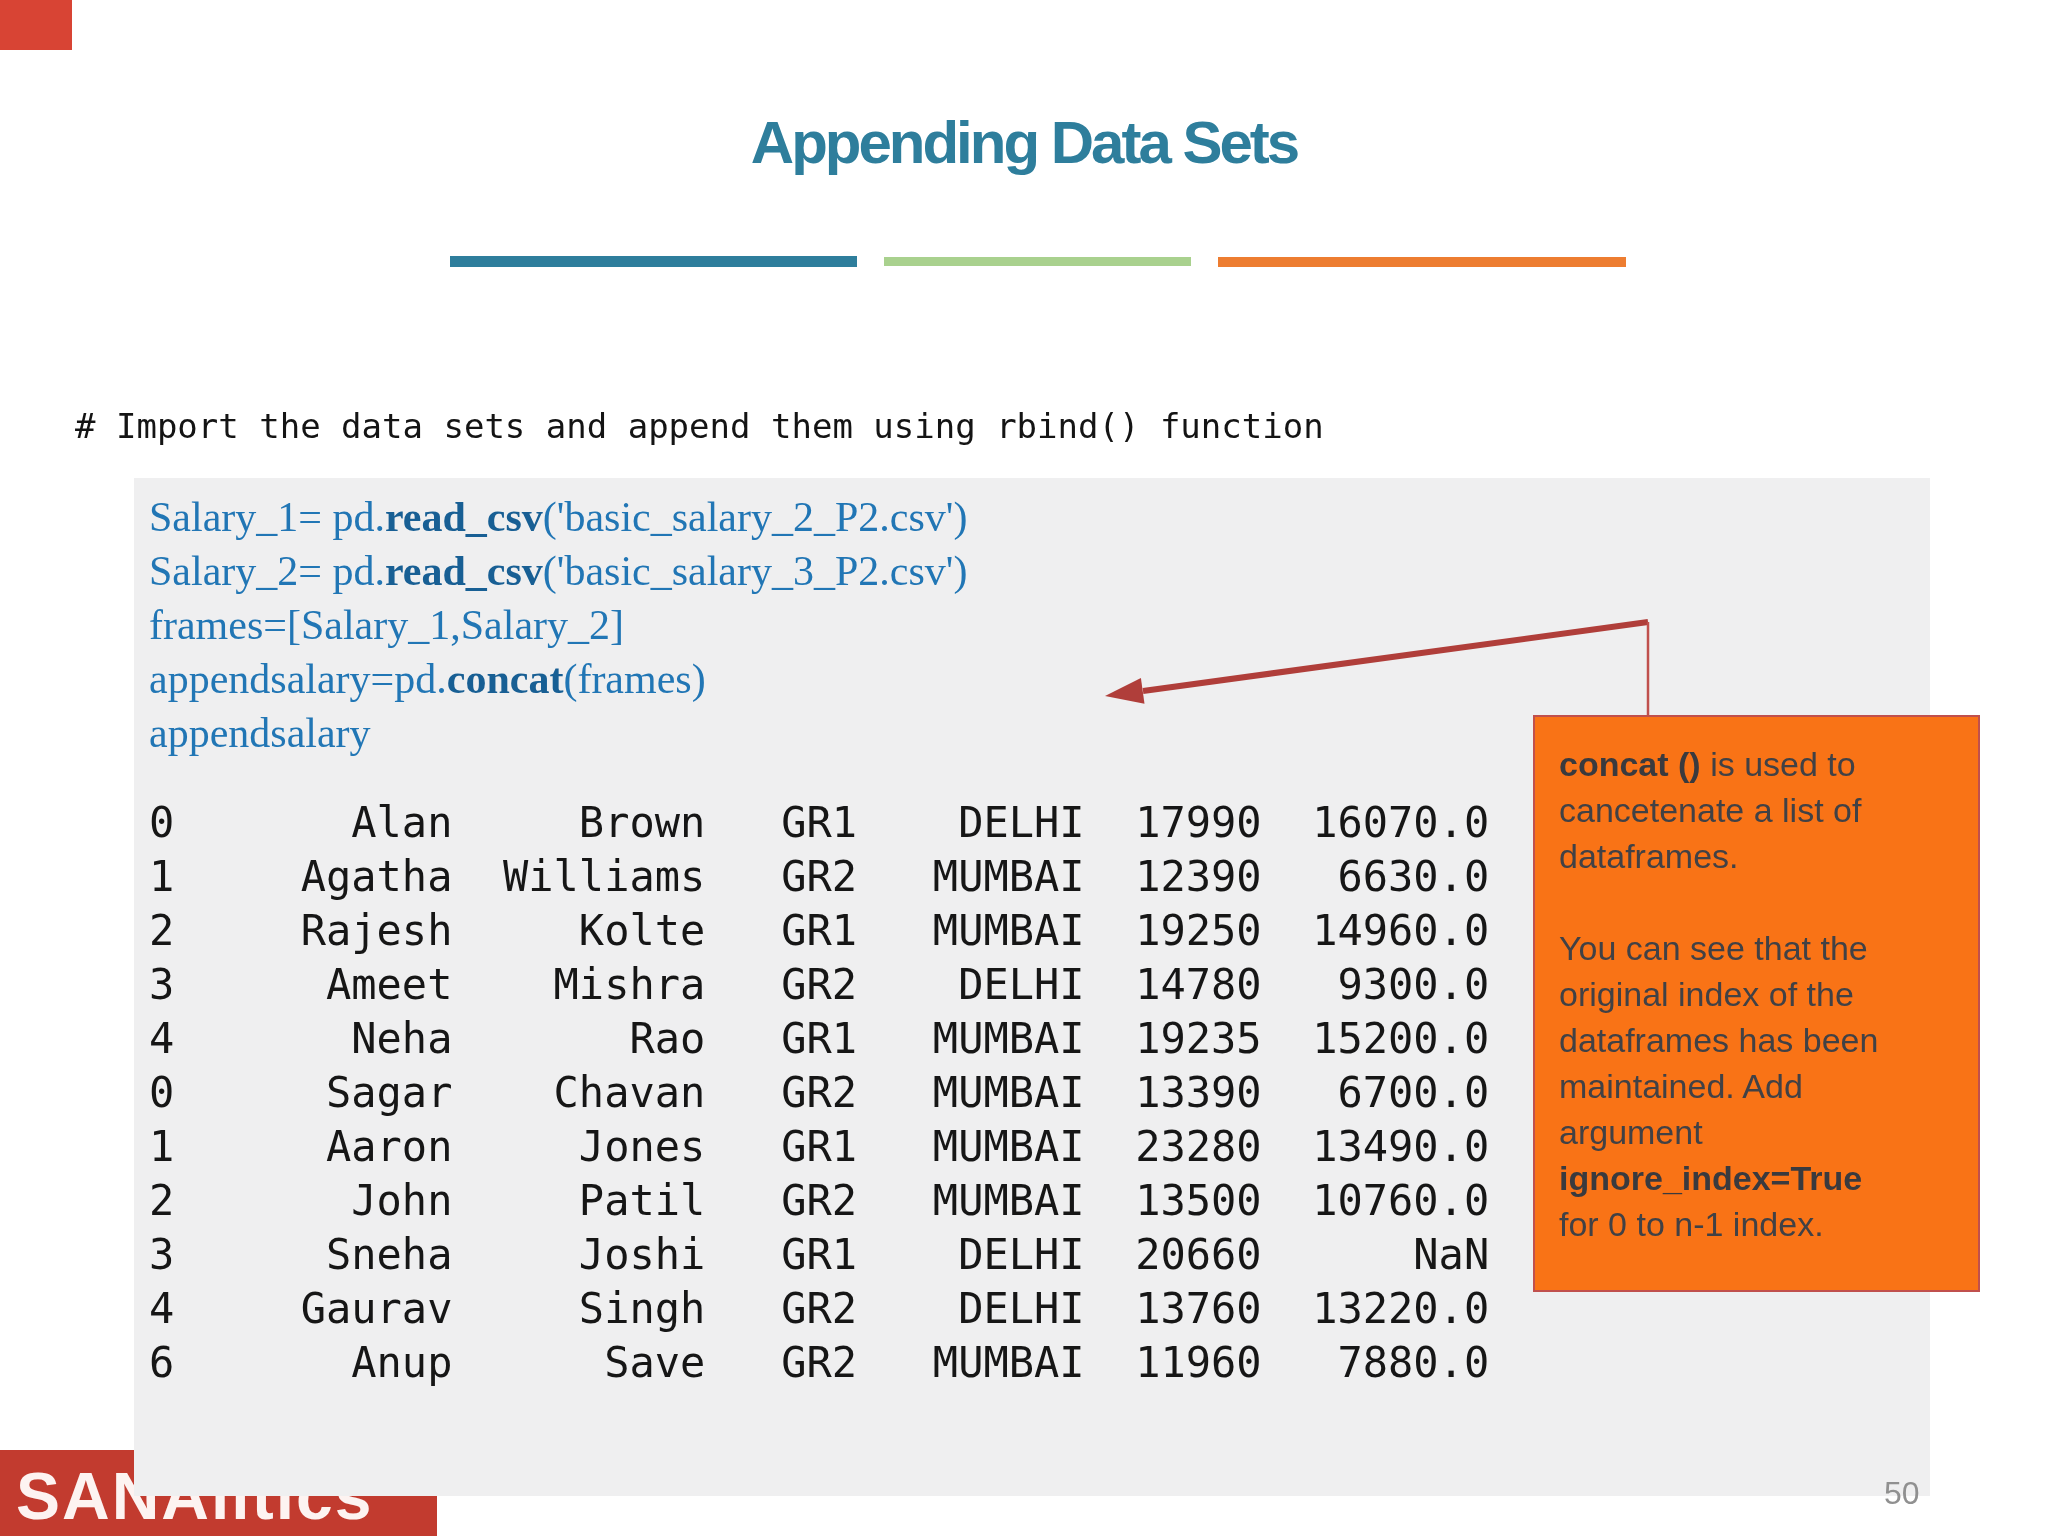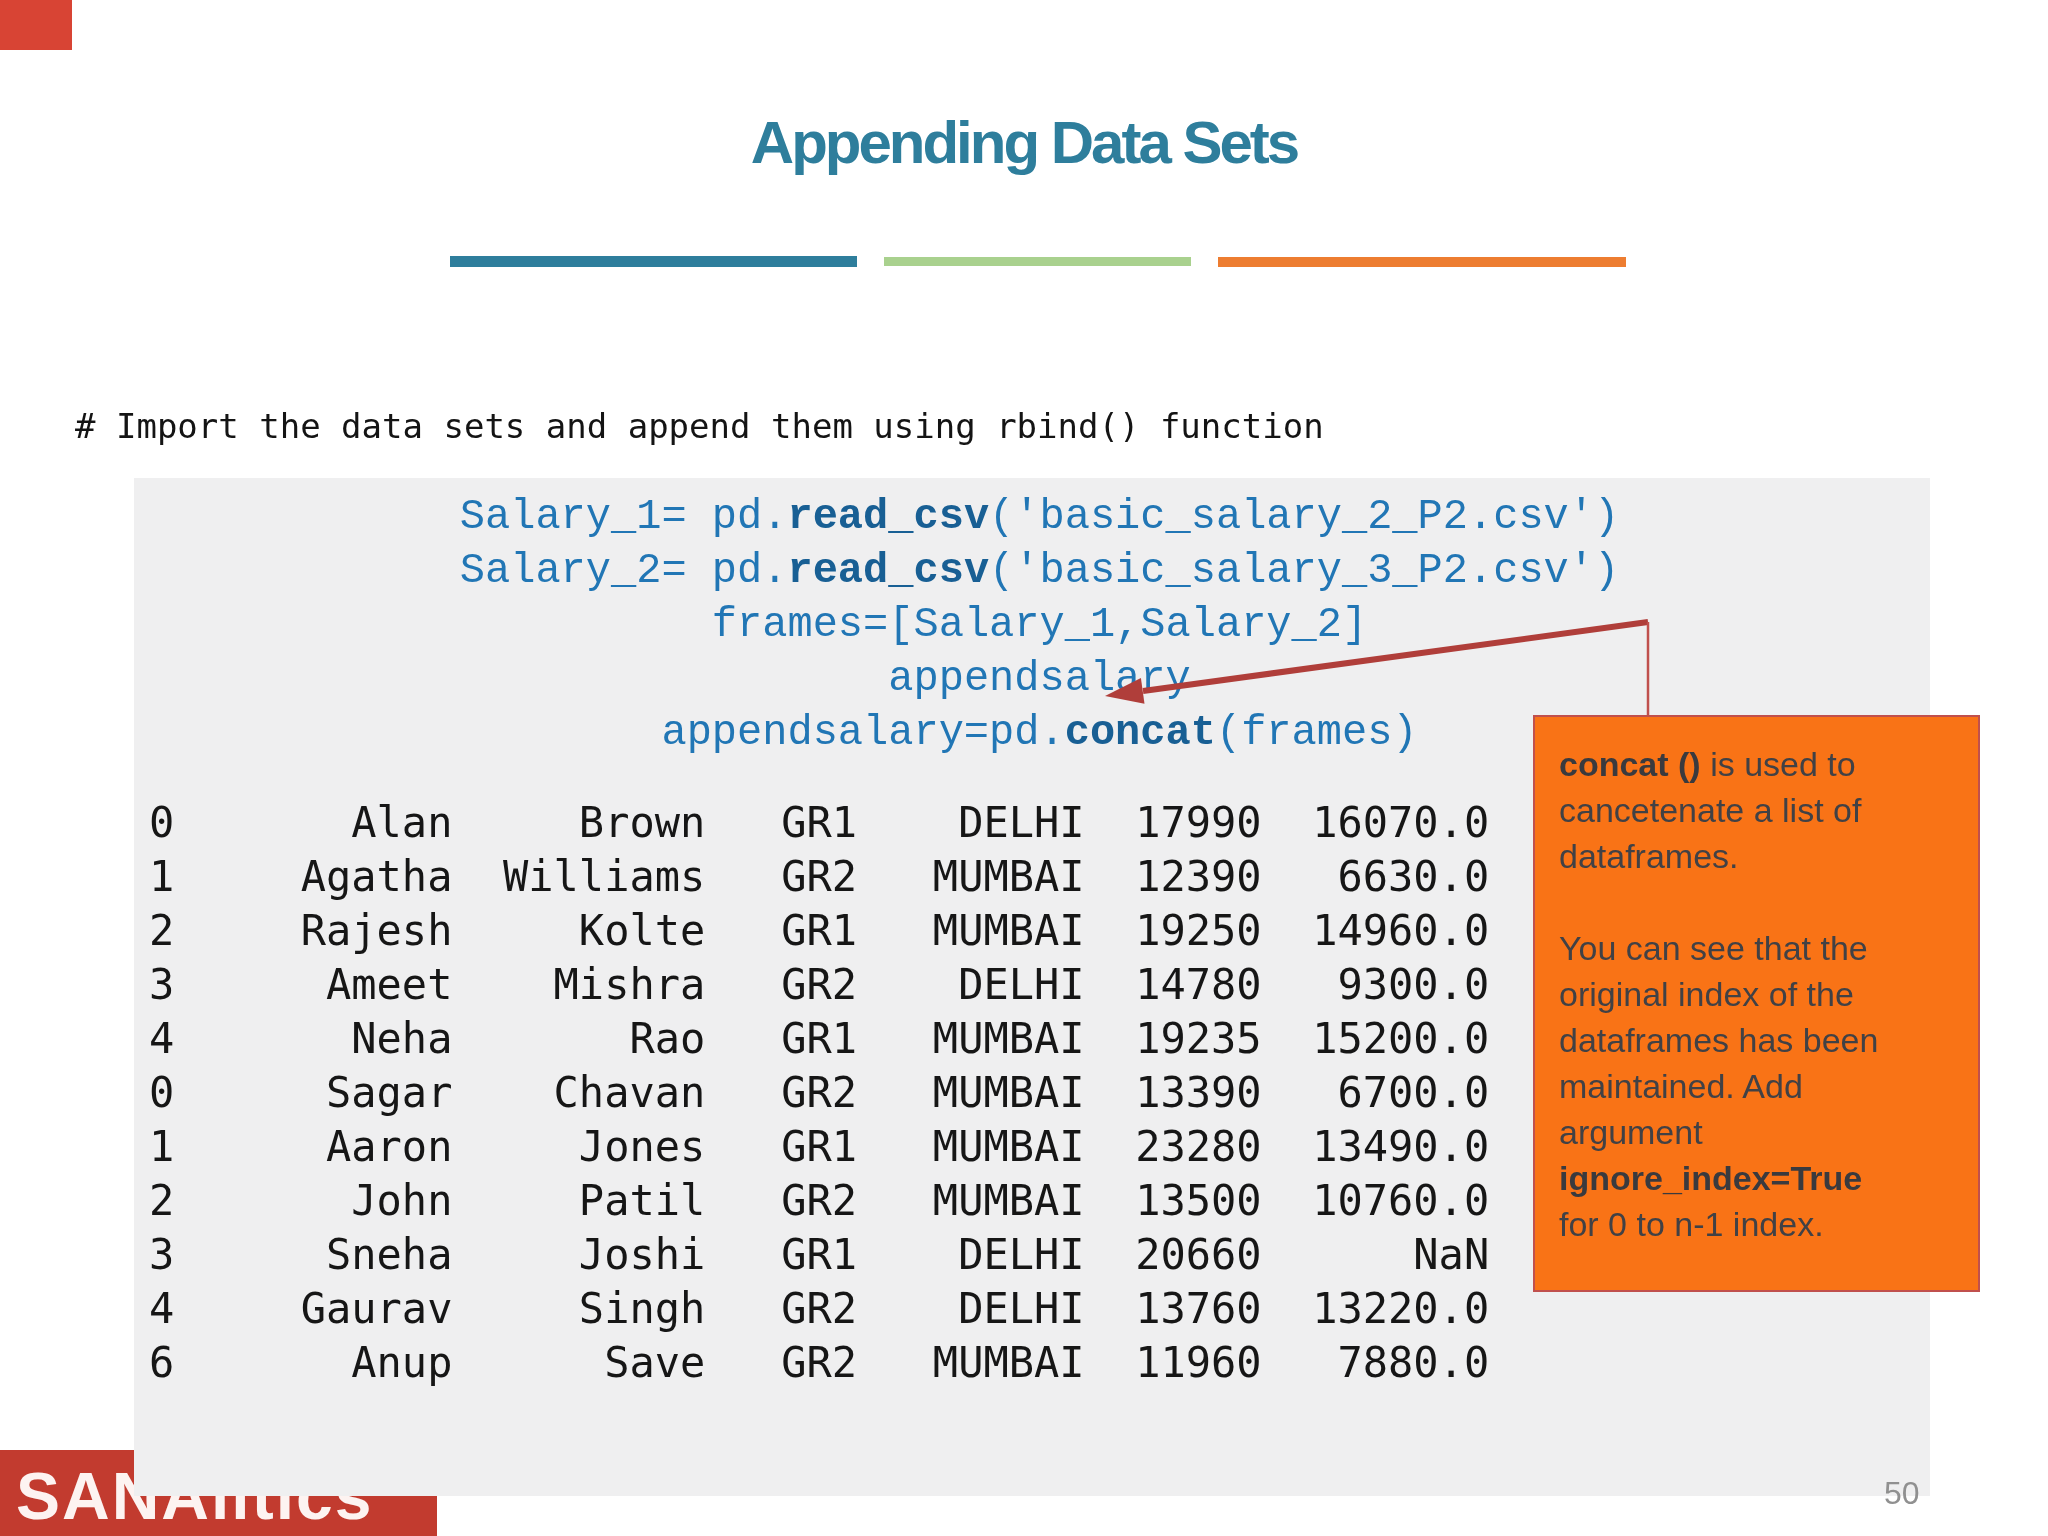--- a/index.html
+++ b/index.html
@@ -34,24 +34,23 @@
     position:absolute; left:75px; top:399px;
     font-family:"DejaVu Sans Mono", monospace;
     font-size:34px; line-height:54px; color:#141414; white-space:pre;
   }
   .panel {
     position:absolute; left:134px; top:478px; width:1796px; height:1018px;
     background:var(--panel_bg,#efeff0); z-index:2;
   }
   .code { margin:12px 0 0 15px; }
   .code-line {
-    font-family:Liberation Mono, monospace;
+    font-family:Liberation Serif, serif;
     font-size:42px; line-height:54px; white-space:pre;
     color:var(--code_blue,#2176b5);
-    text-align:center;
   }
   .code-line .kw { font-weight:bold; color:var(--code_blue_bold,#185f94); }
   .table { margin:36px 0 0 15px; }
   .trow {
     font-family:"DejaVu Sans Mono", monospace;
     font-size:42px; line-height:54px; white-space:pre; color:#161616;
   }
   .pagenum {
     position:absolute; left:1884px; top:1446px; z-index:3;
     font-size:32px; color:var(--page_gray,#909090);margin-top:29px;
@@ -89,22 +88,22 @@
   <div class="bar bar-green"></div>
   <div class="bar bar-orange"></div>
 
   <div class="comment"># Import the data sets and append them using rbind() function</div>
 
   <div class="panel">
     <div class="code">
       <div class="code-line"><span>Salary_1= pd.</span><span class="kw">read_csv</span><span>('basic_salary_2_P2.csv')</span></div>
       <div class="code-line"><span>Salary_2= pd.</span><span class="kw">read_csv</span><span>('basic_salary_3_P2.csv')</span></div>
       <div class="code-line"><span>frames=[Salary_1,Salary_2]</span><span class="kw"></span><span></span></div>
+      <div class="code-line"><span>appendsalary=pd.</span><span class="kw">concat</span><span>(frames)</span></div>
       <div class="code-line"><span>appendsalary</span><span class="kw"></span><span></span></div>
-      <div class="code-line"><span>appendsalary=pd.</span><span class="kw">concat</span><span>(frames)</span></div>
     </div>
 
     <div class="table">
       <div class="trow">0       Alan     Brown   GR1    DELHI  17990  16070.0</div>
       <div class="trow">1     Agatha  Williams   GR2   MUMBAI  12390   6630.0</div>
       <div class="trow">2     Rajesh     Kolte   GR1   MUMBAI  19250  14960.0</div>
       <div class="trow">3      Ameet    Mishra   GR2    DELHI  14780   9300.0</div>
       <div class="trow">4       Neha       Rao   GR1   MUMBAI  19235  15200.0</div>
       <div class="trow">0      Sagar    Chavan   GR2   MUMBAI  13390   6700.0</div>
       <div class="trow">1      Aaron     Jones   GR1   MUMBAI  23280  13490.0</div>

